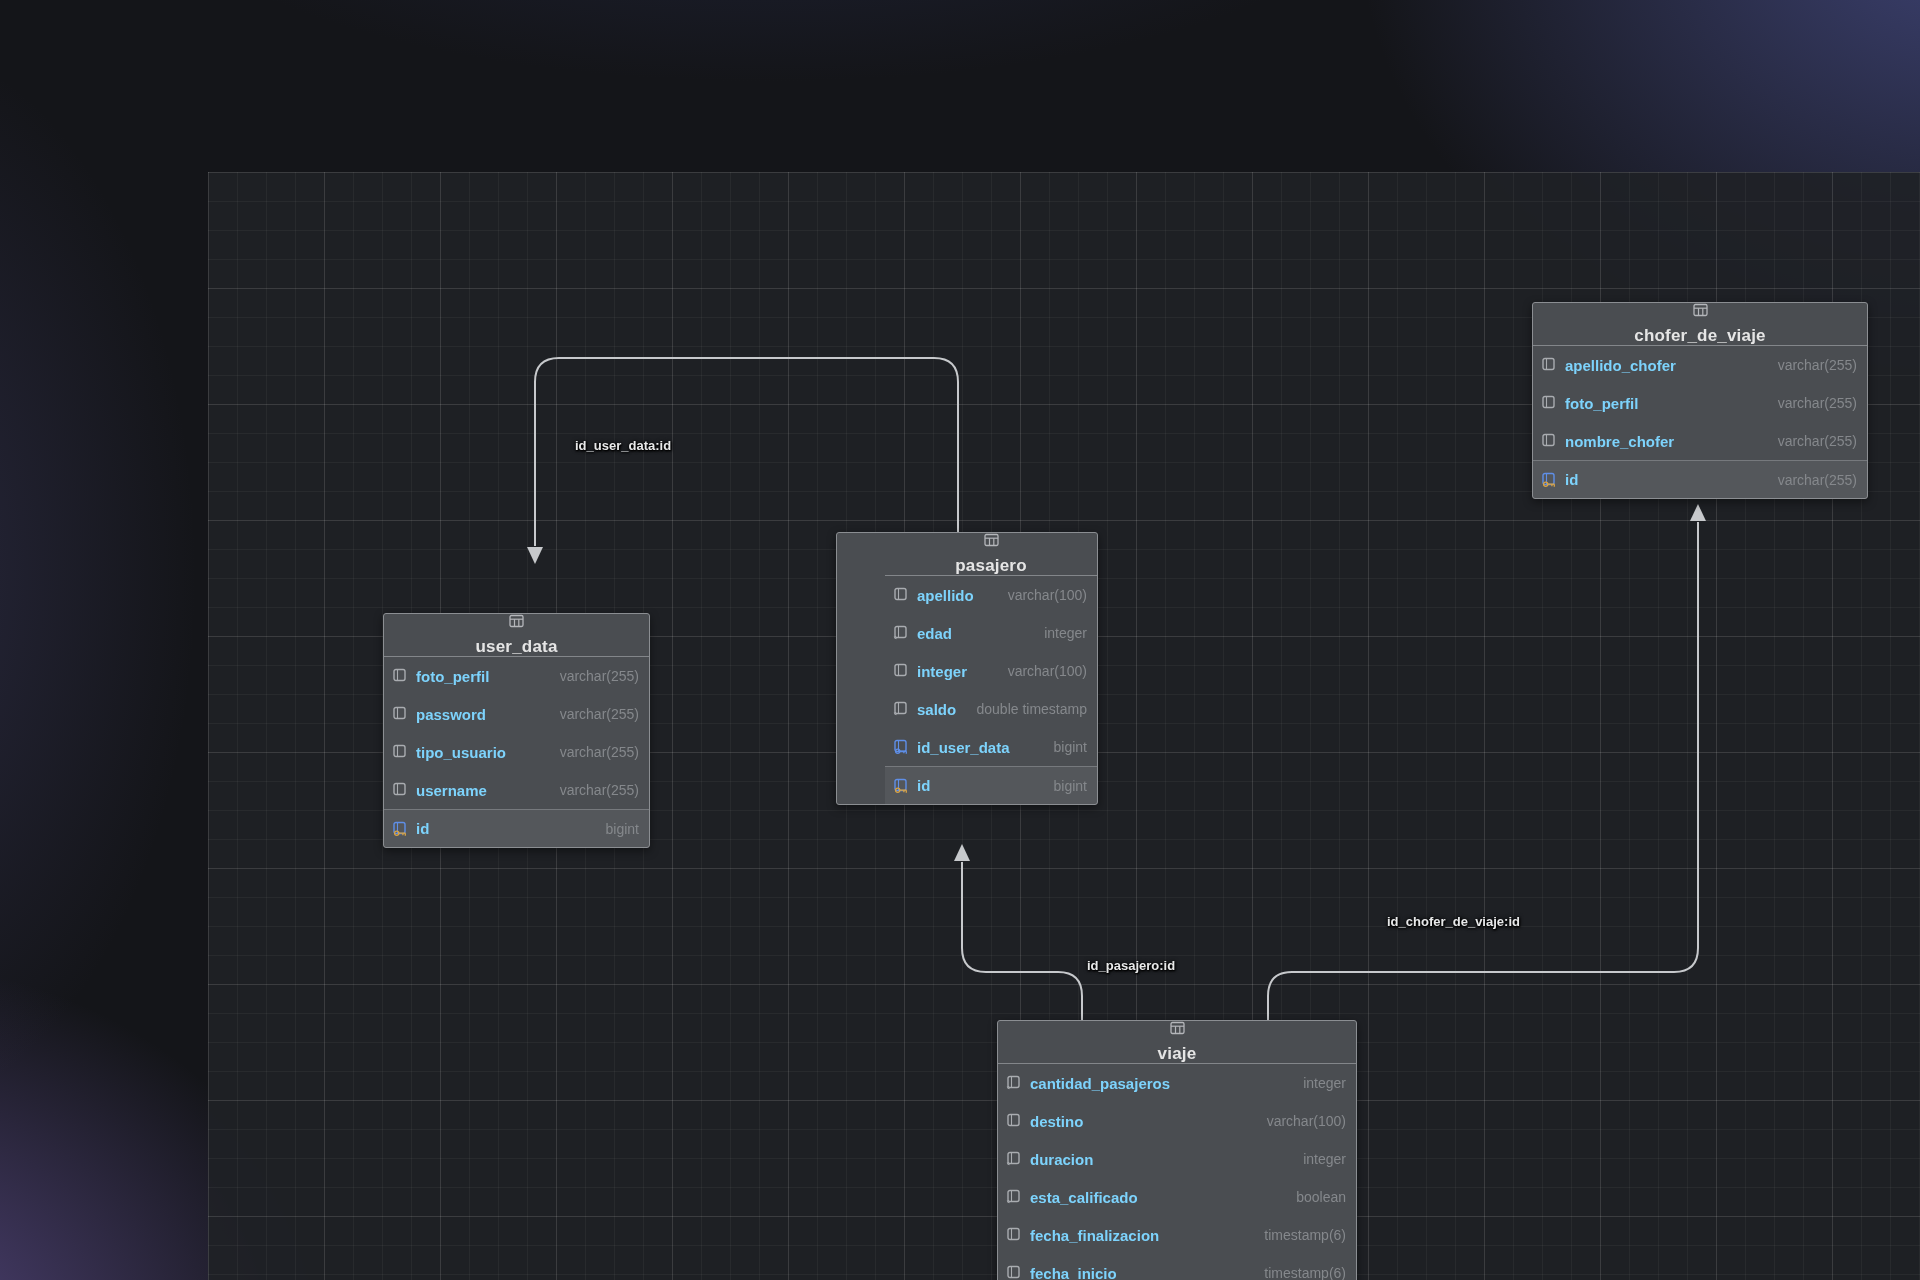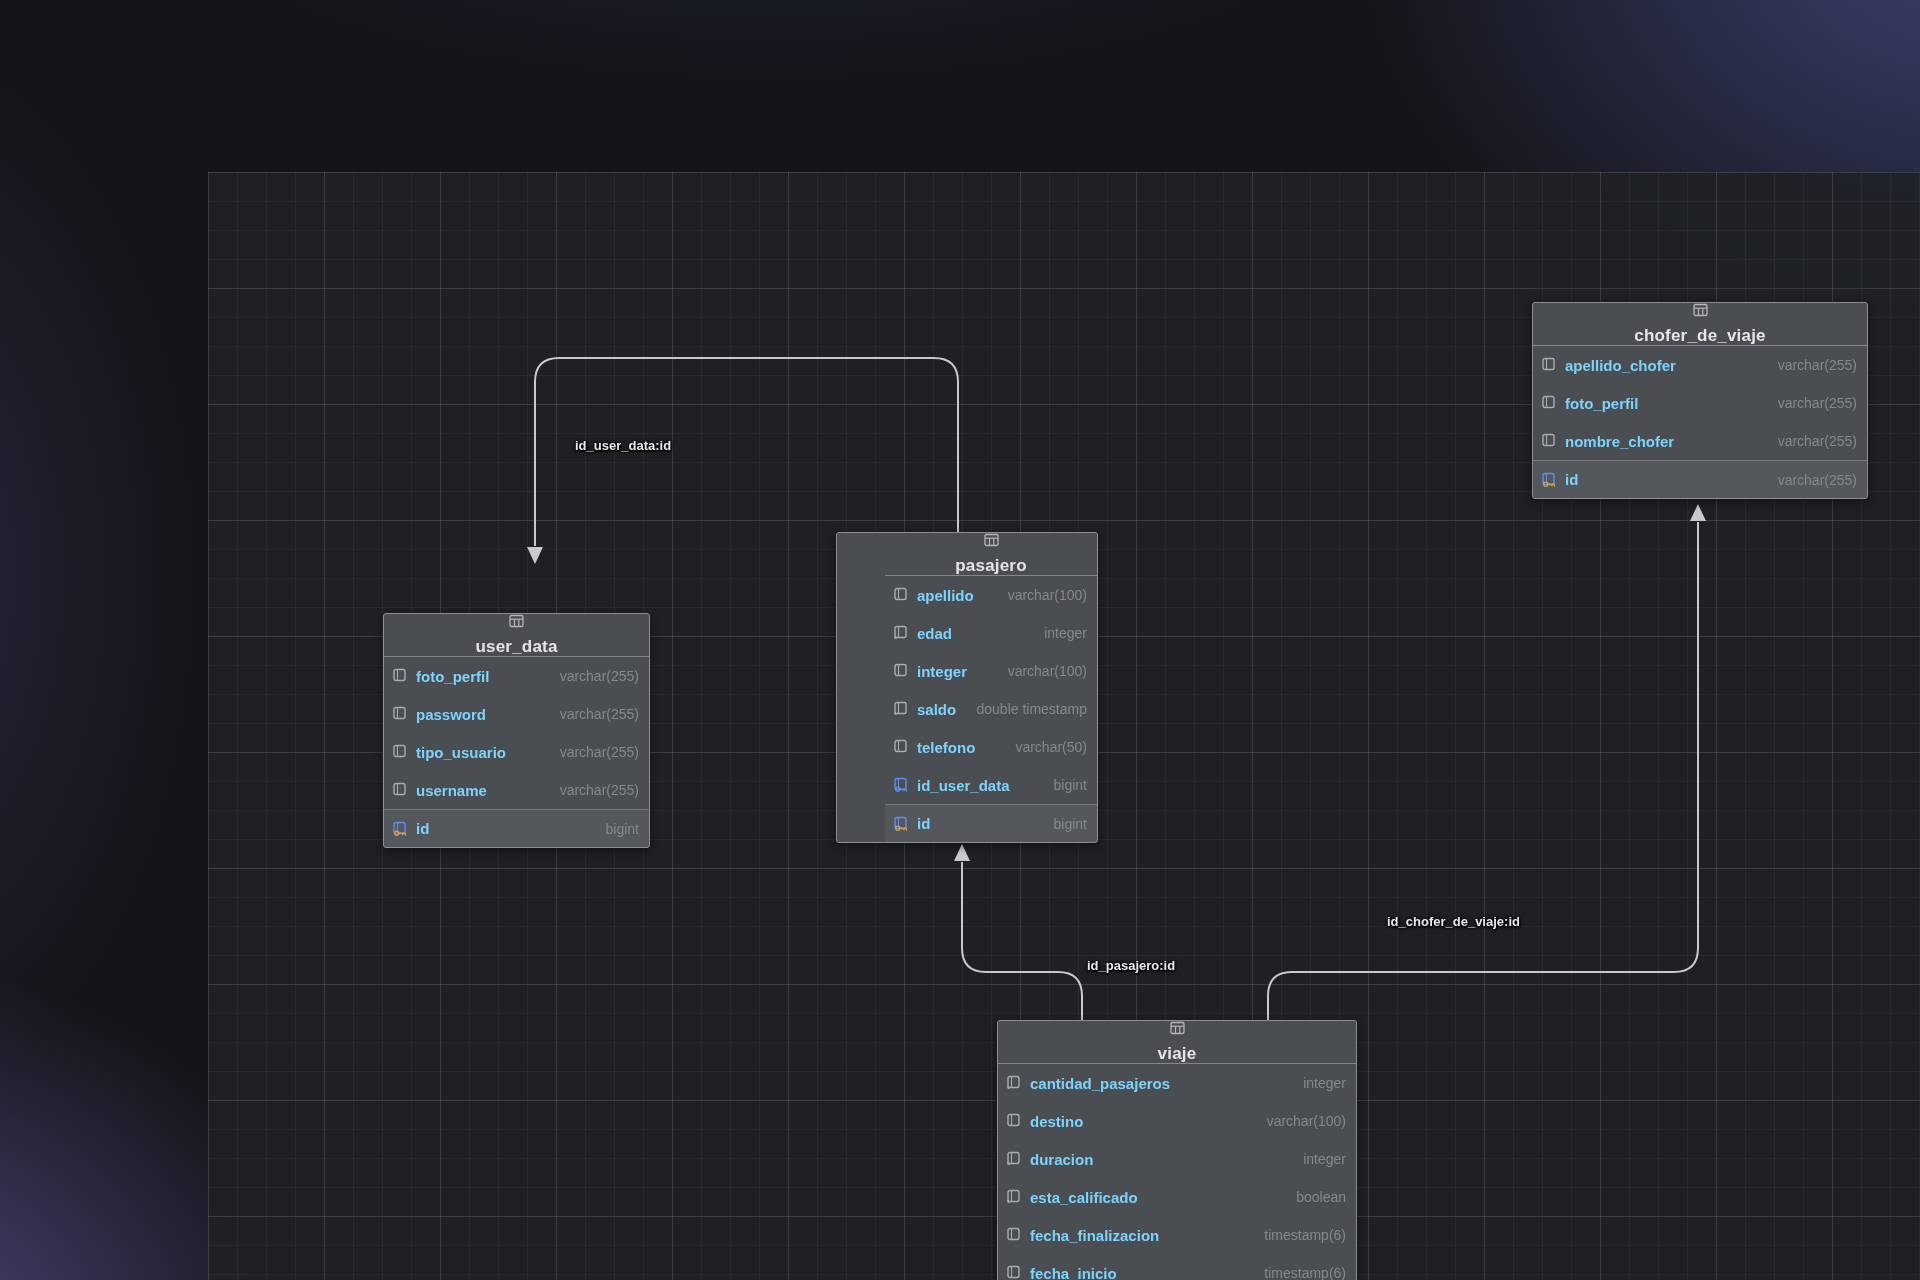--- a/index.html
+++ b/index.html
@@ -197,30 +197,20 @@
             <line x1="5" y1="2" x2="5" y2="12.5" stroke="#a9acb0" stroke-width="1.1"></line>
             <path d="M3 13.6 a2.4 2.4 0 0 1 -2.2 -2.2" fill="none" stroke="#a9acb0" stroke-width="1.1"></path>
           </svg>
         </span>
         <span class="fname">saldo</span>
         <span class="ftype">double timestamp</span>
       </div>
       <div class="trow">
         <span class="icn">
           <svg width="17" height="16" viewBox="0 0 16 16">
-            <rect x="1.5" y="1.5" width="11" height="11" rx="2" fill="none" stroke="#a9acb0" stroke-width="1.4"></rect>
-            <line x1="5" y1="2" x2="5" y2="12.5" stroke="#a9acb0" stroke-width="1.1"></line>
-          </svg>
-        </span>
-        <span class="fname">telefono</span>
-        <span class="ftype">varchar(50)</span>
-      </div>
-      <div class="trow">
-        <span class="icn">
-          <svg width="17" height="16" viewBox="0 0 16 16">
             <rect x="1.5" y="1.5" width="11" height="11" rx="2" fill="none" stroke="#5f8fe8" stroke-width="1.4"></rect>
             <line x1="5" y1="2" x2="5" y2="12.5" stroke="#5f8fe8" stroke-width="1.1"></line>
             <circle cx="4.2" cy="12.2" r="2.1" fill="none" stroke="#5f8fe8" stroke-width="1.3"></circle>
             <path d="M6.3 12.2 H13 M10.4 12.2 v2.1 M12.8 12.2 v2.5" fill="none" stroke="#5f8fe8" stroke-width="1.3"></path>
           </svg>
         </span>
         <span class="fname">id_user_data</span>
         <span class="ftype">bigint</span>
       </div>
       <div class="trow pk">

